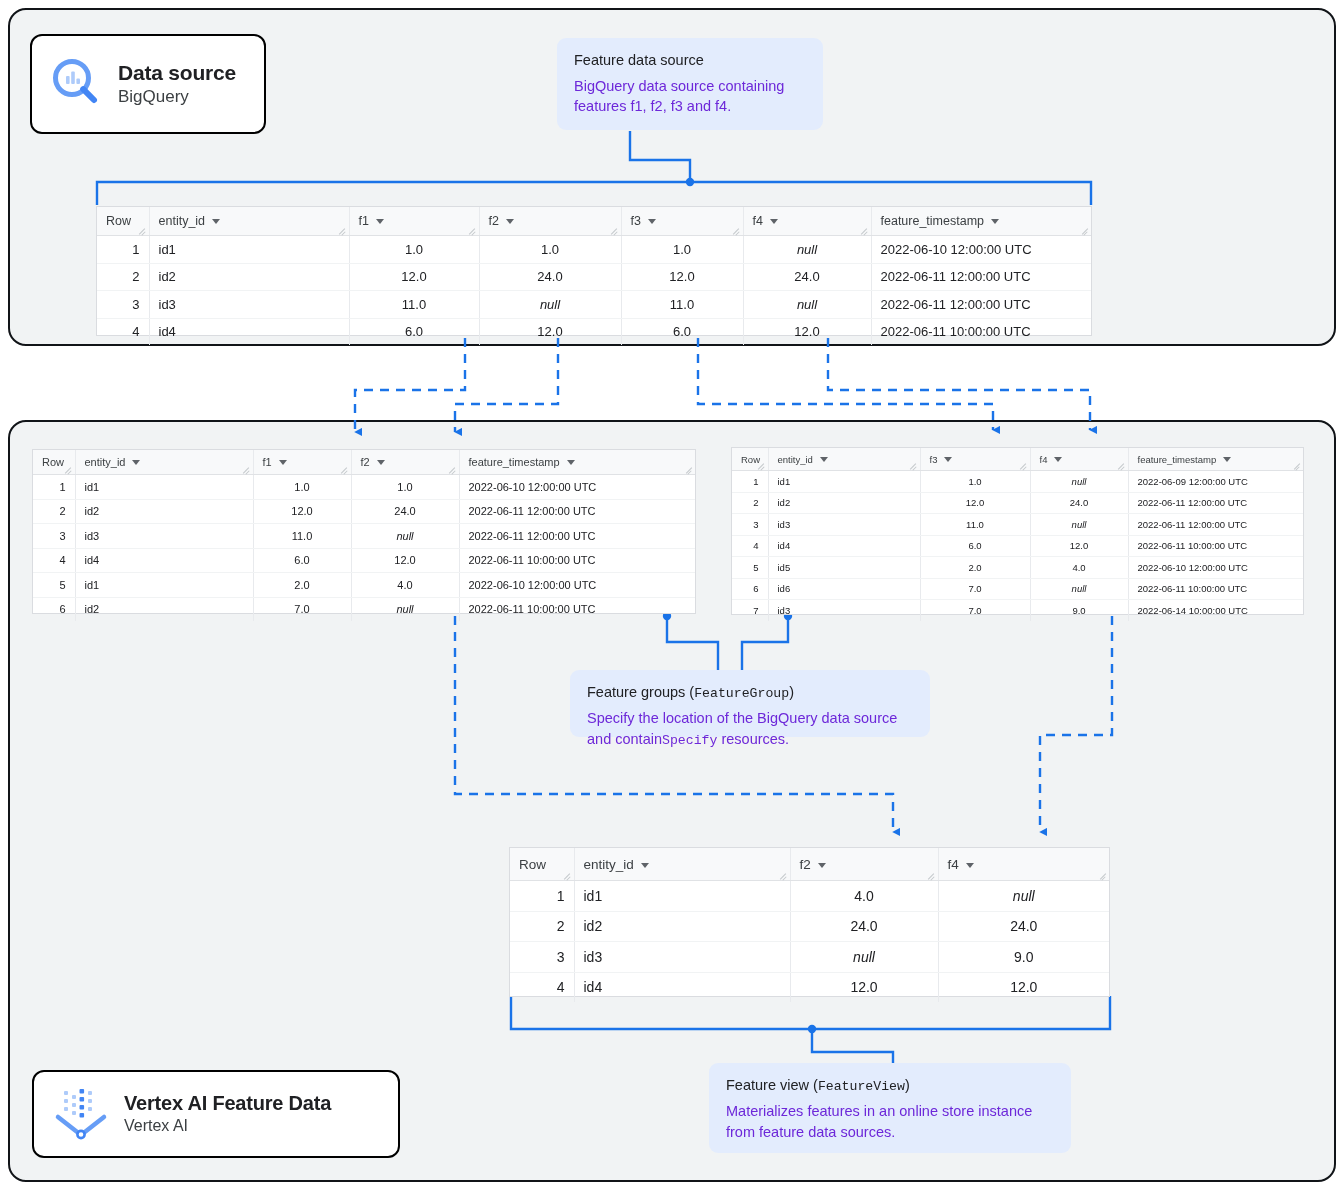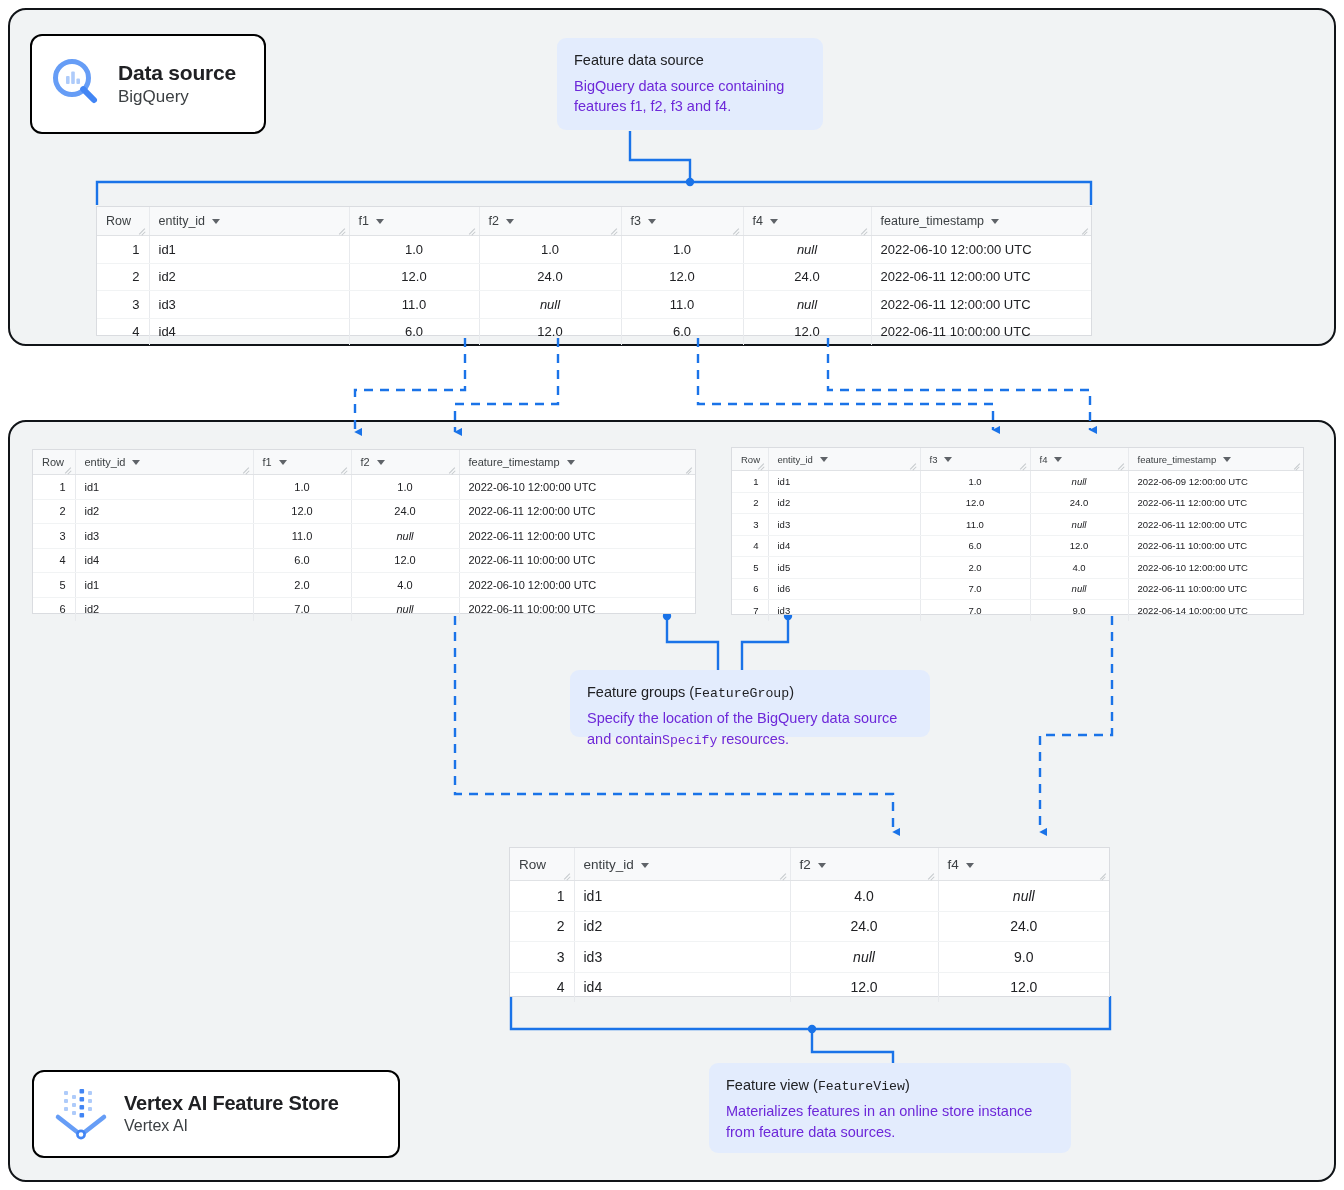--- a/index.html
+++ b/index.html
@@ -215,21 +215,21 @@
           <rect x="27.5" y="6" width="4.6" height="4.6" rx="1"></rect>
           <rect x="27.5" y="14" width="4.6" height="4.6" rx="1"></rect>
           <rect x="27.5" y="22" width="4.6" height="4.6" rx="1"></rect>
           <rect x="27.5" y="30" width="4.6" height="4.6" rx="1"></rect>
         </g>
         <path d="M6,34 L29,52 L52,34" fill="none" stroke="#669df6" stroke-width="4.5" stroke-linecap="round" stroke-linejoin="round"></path>
         <circle cx="29" cy="51.5" r="3.6" fill="#ffffff" stroke="#4285f4" stroke-width="2.6"></circle>
       </svg>
     </span>
     <span class="chip-text">
-      <span class="chip-title">Vertex AI Feature Store</span>
+      <span class="chip-title">Vertex AI Feature Data</span>
       <span class="chip-sub">Vertex AI</span>
     </span>
   </div>
 
   <div class="callout" id="callout-fds">
     <div class="callout-title">
       <span>Feature data source</span>
     </div>
     <div class="callout-body">
       <span>BigQuery data source containing features f1, f2, f3 and f4.</span>

